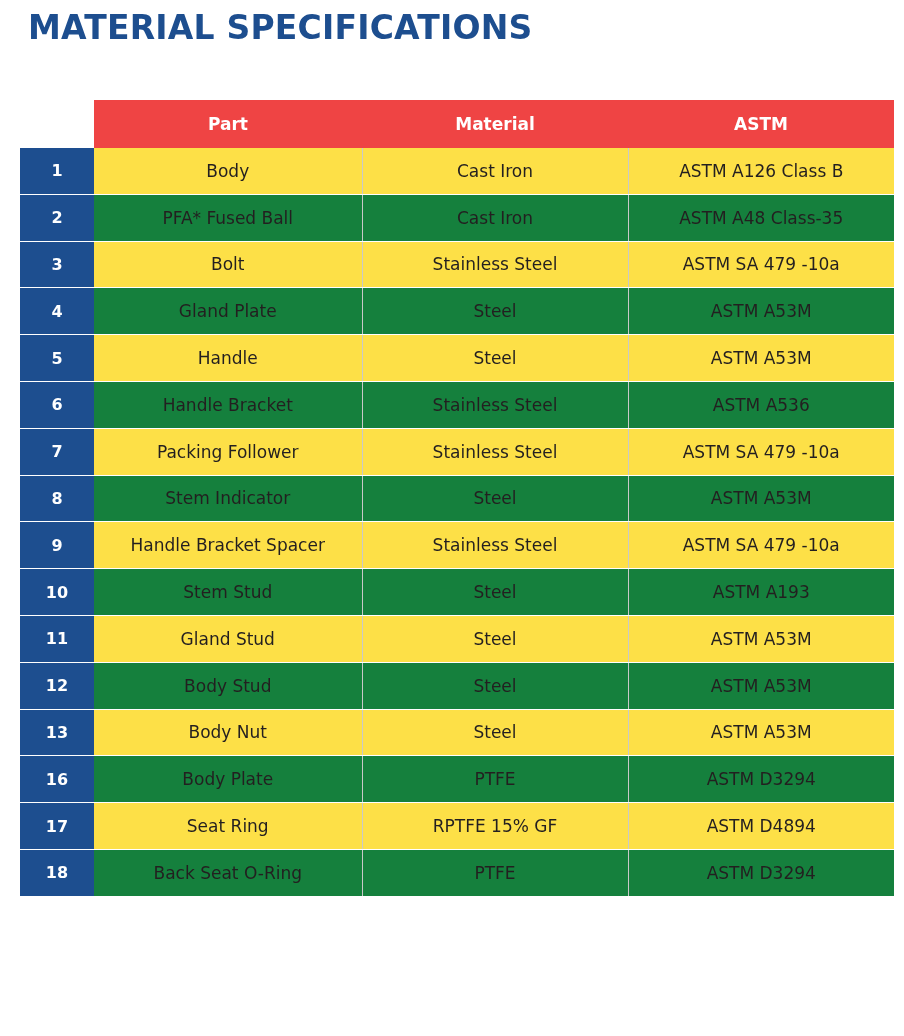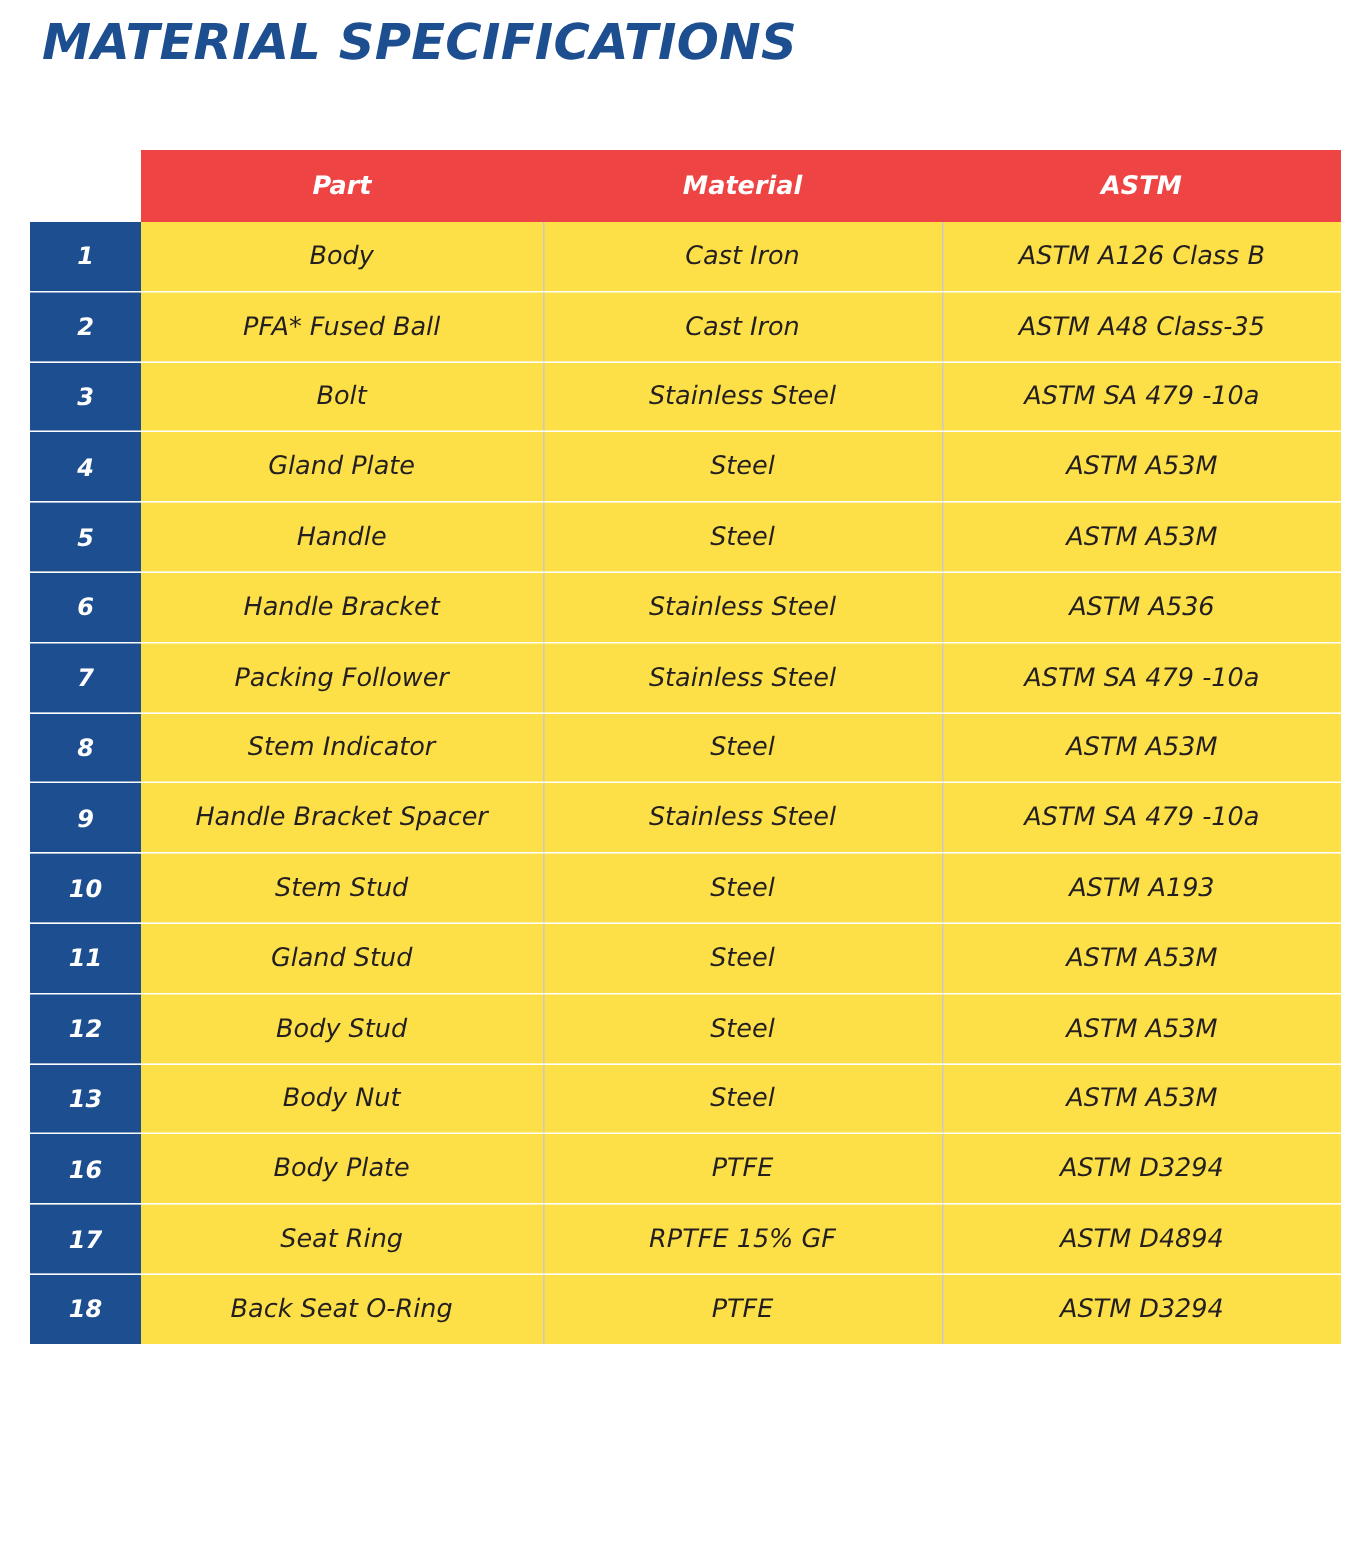--- a/index.html
+++ b/index.html
@@ -12,21 +12,20 @@
     height: 1036px;
     font-family: "Liberation Sans", sans-serif;
     color: #231f20;
     overflow: hidden;
   }
   .page {
     position: relative;
     width: 904px;
     height: 1036px;
     box-sizing: border-box;
-    font-style: italic;
   }
   .title {
     position: absolute;
     left: 28px;
     top: 8px;
     font-size: 33px;
     font-weight: bold;
     letter-spacing: 0.2px;
     color: #1d4e8f;
     font-family: "DejaVu Sans", sans-serif;
@@ -73,21 +72,21 @@
     background: #1d4e8f;
     color: #ffffff;
     font-weight: bold;
     font-size: 16px;
     border-bottom: 1px solid #ffffff;
   }
   table.spec tbody tr.odd td.cell {
     background: #fde047;
   }
   table.spec tbody tr.even td.cell {
-    background: #fde047;
+    background: #15803d;
   }
   table.spec tbody td.cell {
     border-right: 1px solid #c9c9c9;
   }
   table.spec tbody td.cell.last {
     border-right: none;
   }
   table.spec tbody tr:last-child td {
     border-bottom: none;
   }

